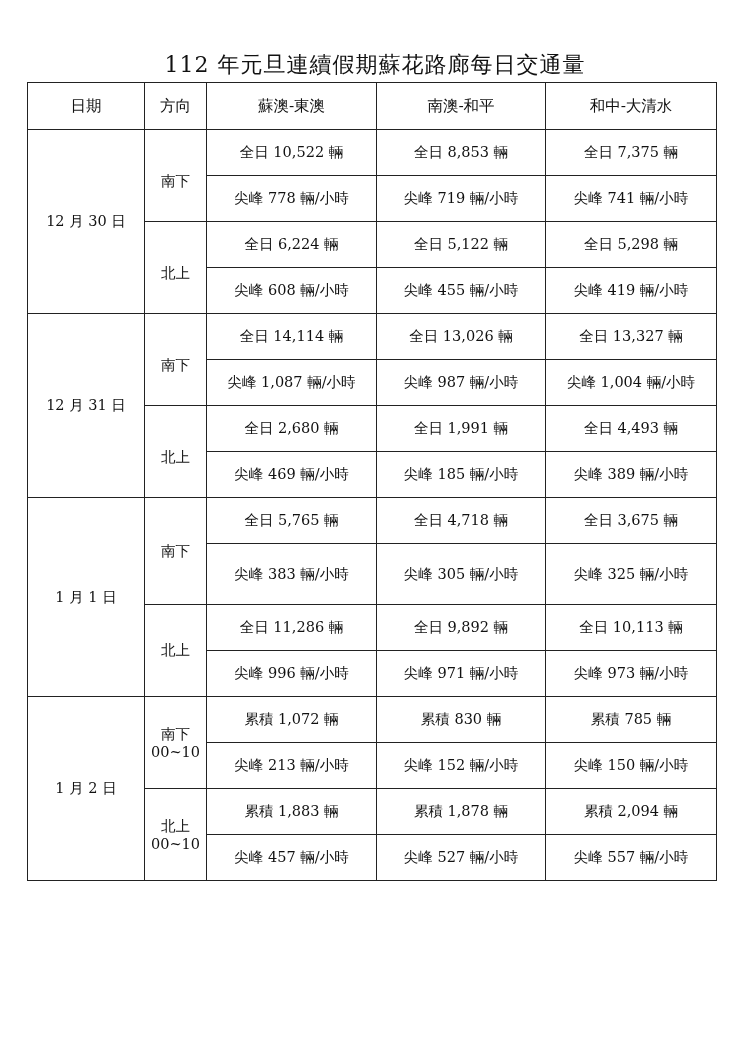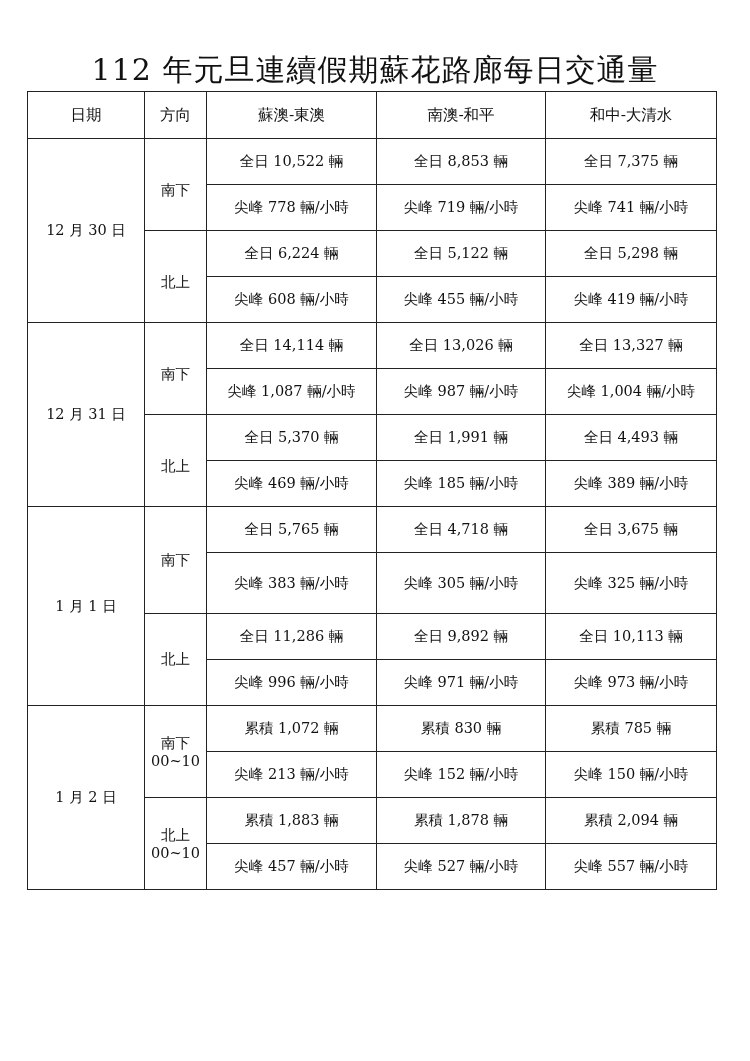--- a/index.html
+++ b/index.html
@@ -1,20 +1,20 @@
 <!DOCTYPE html>
 <html><head>
   <meta charset="utf-8">
   <style>
     html, body { margin: 0; padding: 0; background: #ffffff; }
     body { width: 750px; height: 1061px; position: relative; overflow: hidden;
            font-family: "DejaVu Serif", "Liberation Serif", serif; color: #111; }
     .title { position: absolute; top: 50px; left: 0; width: 750px; text-align: center;
-             font-size: 30px; letter-spacing: 1px; }
-    table.traffic { position: absolute; left: 27px; top: 91px; border-collapse: collapse;
+             font-size: 22px; letter-spacing: 1px; }
+    table.traffic { position: absolute; left: 27px; top: 82px; border-collapse: collapse;
                     table-layout: fixed; width: 689px; }
     table.traffic td, table.traffic th { border: 1.5px solid #222; text-align: center;
                     vertical-align: middle; font-weight: normal; font-size: 14.5px; padding: 0;
                     white-space: nowrap; }
     table.traffic th { height: 46px; font-size: 15.5px; }
     table.traffic td.val { height: 45px; margin-top: 15px; }
     td.dir { vertical-align: top; }
     td.dir.mid { vertical-align: middle; }
     .dir-inner { padding-top: 12px; }
     .dir-split { display: flex; flex-direction: column; justify-content: space-between; height: 100%; }
@@ -82,21 +82,21 @@
     </tr>
     <tr>
       <td class="val">尖峰 1,087 輛/小時</td>
       <td class="val">尖峰 987 輛/小時</td>
       <td class="val">尖峰 1,004 輛/小時</td>
     </tr>
     <tr>
       <td rowspan="2" class="dir">
           <div class="dir-inner">北上</div>
         </td>
-      <td class="val">全日 5,370 輛</td>
+      <td class="val">全日 2,680 輛</td>
       <td class="val">全日 1,991 輛</td>
       <td class="val">全日 4,493 輛</td>
     </tr>
     <tr>
       <td class="val">尖峰 469 輛/小時</td>
       <td class="val">尖峰 185 輛/小時</td>
       <td class="val">尖峰 389 輛/小時</td>
     </tr>
 
     <tr>

